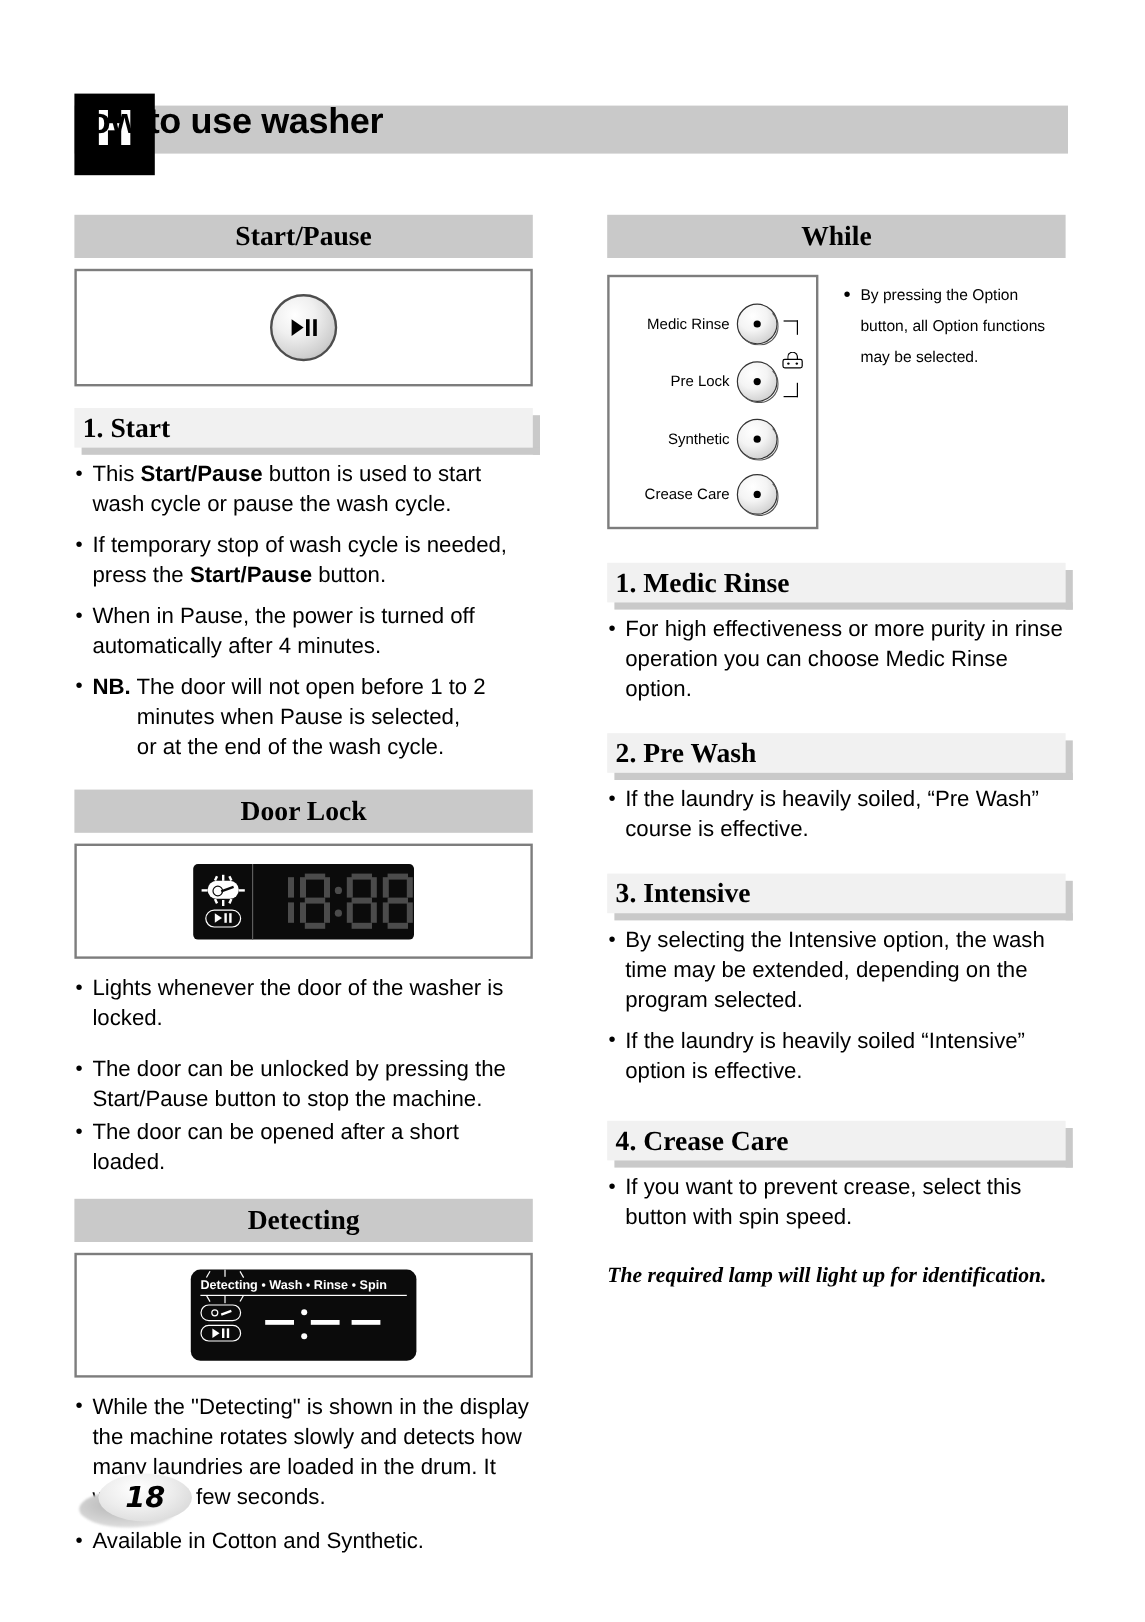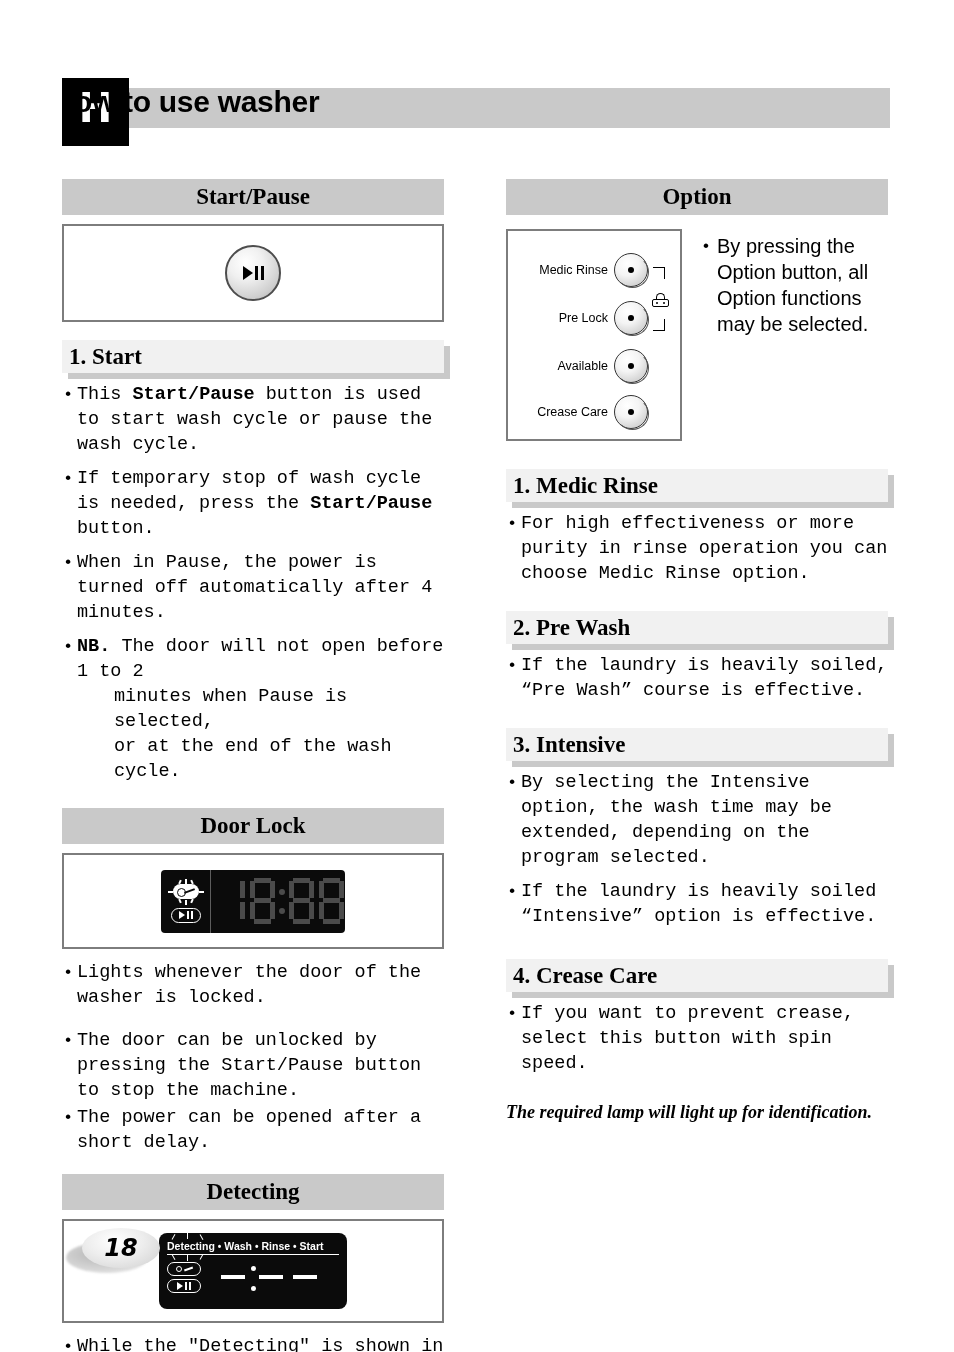--- a/index.html
+++ b/index.html
@@ -67,21 +67,21 @@
   }
 
   
   .figure-box {
     border: 2px solid #7d7d7d;
     background: #fff;
     display: flex; align-items: center; justify-content: center;
   }
 
   
-  .bullets { margin: 9px 0 0 0; font-family: Liberation Mono, monospace; }
+  .bullets { margin: 9px 0 0 0; }
   .bullet {
     position: relative;
     padding-left: 15px;
     font-size: 18.5px;
     line-height: 25px;
     color: #000;
     margin-bottom: 9px;
   }
   .bullet::before {
     content: "\2022";
@@ -387,38 +387,38 @@
               <i class="seg v seg-b"></i>
             <i class="seg v seg-e"></i>
               <i class="seg v seg-c"></i>
           </span>
         </div>
       </div>
     </div>
     <div class="bullets" style="margin-top:11px;">
       <div class="bullet" style="margin-bottom:18px;">Lights whenever the door of  the washer is locked.</div>
       <div class="bullet" style="margin-bottom:2px;">The door can be unlocked by pressing the Start/Pause button to stop the machine.</div>
-      <div class="bullet">The power can be opened after a short delay.</div>
+      <div class="bullet">The door can be opened after a short loaded.</div>
     </div>
 
     <div style="height:10px"></div>
     <div class="section-bar">Detecting</div>
     <div class="figure-box detect-box" style="margin-top:9px;">
       <div class="detect-lcd">
         <div class="detect-row1">
           <span class="detect-tick" style="left:6px;  top:-6px; transform:rotate(30deg);"></span>
           <span class="detect-tick" style="left:20px; top:-7px;"></span>
           <span class="detect-tick" style="left:34px; top:-6px; transform:rotate(-30deg);"></span>
           <span>Detecting</span>
           <span class="sep">•</span>
           <span>Wash</span>
           <span class="sep">•</span>
           <span>Rinse</span>
           <span class="sep">•</span>
-          <span>Start</span>
+          <span>Spin</span>
           <span class="detect-tick" style="left:6px;  top:14px; transform:rotate(-30deg);"></span>
           <span class="detect-tick" style="left:20px; top:15px;"></span>
           <span class="detect-tick" style="left:34px; top:14px; transform:rotate(30deg);"></span>
         </div>
         <div class="detect-underline"></div>
         <div class="detect-row2">
           <div class="detect-icons">
             <div class="d-oval">
                 <span class="kc"></span>
                 <span class="kl"></span>
@@ -440,38 +440,38 @@
       </div>
     </div>
     <div class="bullets" style="margin-top:11px;">
       <div class="bullet" style="margin-bottom:12px;">While the "Detecting" is shown in the display the machine rotates slowly and detects how many laundries are loaded in the drum. It will take a few seconds.</div>
       <div class="bullet">Available in Cotton and Synthetic.</div>
     </div>
   </div>
 
   <div class="col col-right">
 
-    <div class="section-bar">Option</div>
+    <div class="section-bar">While</div>
 
     <div style="position:relative; height:226px; margin-top:14px;">
       <div class="option-panel">
         <div class="opt-row" style="top:22px;">
           <span class="opt-label">Medic Rinse</span>
           <span class="opt-led">
               <i></i>
             </span>
         </div>
         <div class="opt-row" style="top:70px;">
           <span class="opt-label">Pre Lock</span>
           <span class="opt-led">
               <i></i>
             </span>
         </div>
         <div class="opt-row" style="top:118px;">
-          <span class="opt-label">Available</span>
+          <span class="opt-label">Synthetic</span>
           <span class="opt-led">
               <i></i>
             </span>
         </div>
         <div class="opt-row" style="top:164px;">
           <span class="opt-label">Crease Care</span>
           <span class="opt-led">
               <i></i>
             </span>
         </div>
@@ -482,21 +482,21 @@
           <span class="hand-icon">
             <span class="cap"></span>
               <span class="body"></span>
               <span class="d1"></span>
               <span class="d2"></span>
           </span>
         </div>
       </div>
 
       <div class="option-right">
-        <div class="bullet" style="font-size:20px; line-height:26px;">By pressing the Option button, all Option functions may be selected.</div>
+        <div class="bullet" style="font-size:13px; line-height:26px;">By pressing the Option button, all Option functions may be selected.</div>
       </div>
     </div>
 
     <div style="height:14px"></div>
     <div class="sub-bar">1. Medic Rinse</div>
     <div class="bullets">
       <div class="bullet">For high effectiveness or more purity in rinse operation you can choose Medic Rinse option.</div>
     </div>
 
     <div style="height:16px"></div>

